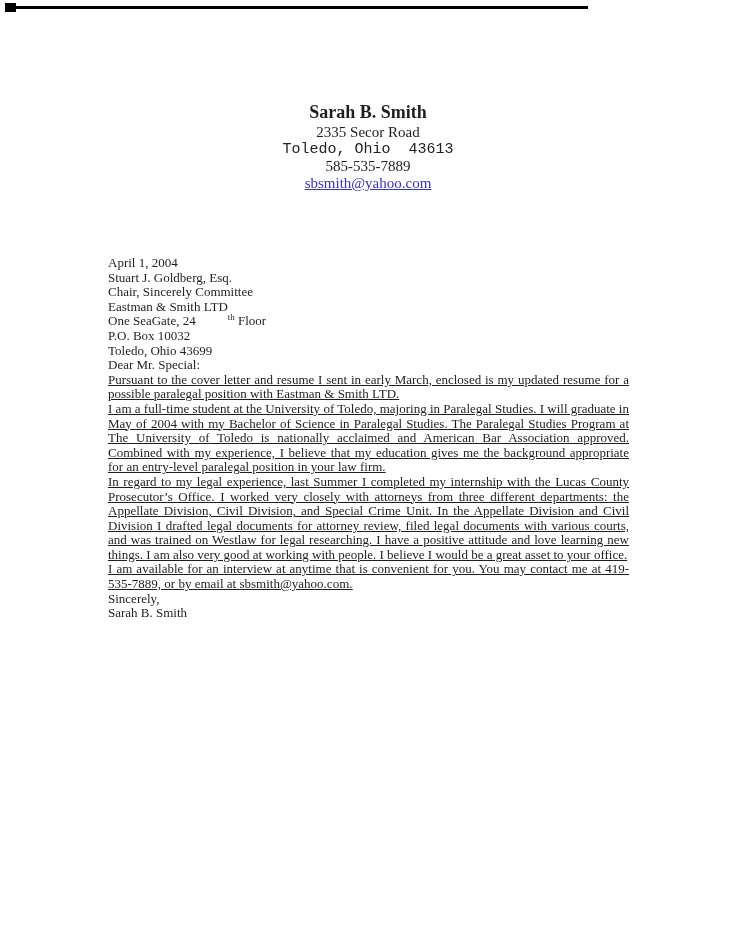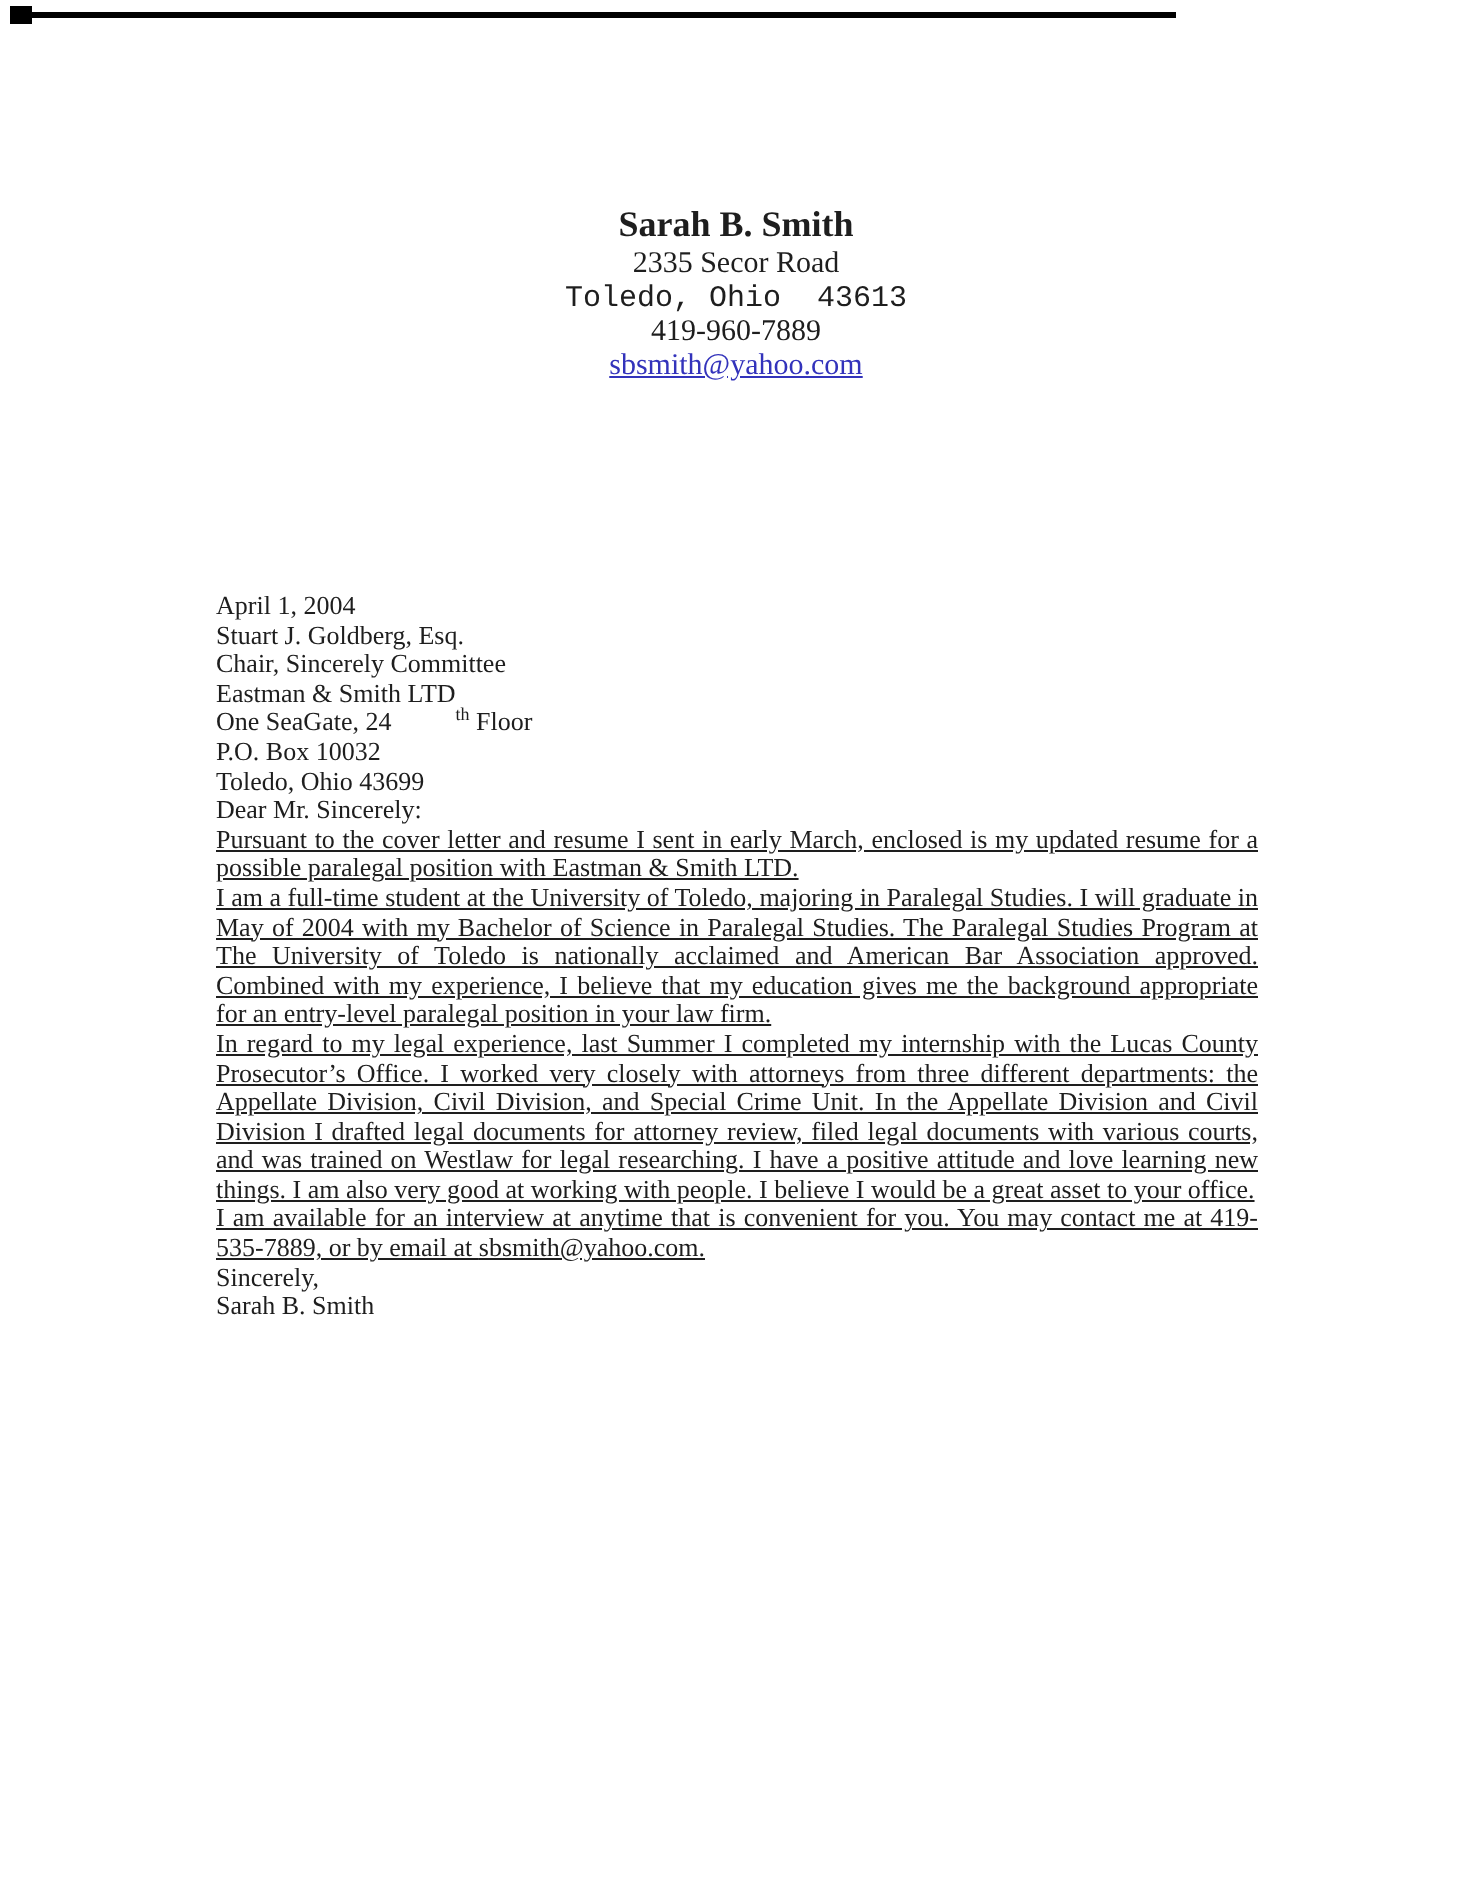--- a/index.html
+++ b/index.html
@@ -55,21 +55,20 @@
     text-decoration: underline;
   }
   
   .body-col {
     position: absolute;
     left: 108px;
     top: 256px;
     width: 521px;
     font-size: 13px;
     line-height: 14.6px;
-    margin-top: 40px;
   }
   .body-col p, .body-col div { margin: 0; }
   .recipient   { margin-top: 42px; }
   .salutation  { margin-top: 7px; }
   .para        { text-align: justify; text-decoration: underline; }
   .para-1      { margin-top: 13px; }
   .para-2      { margin-top: 11px; }
   .para-3      { margin-top: 12px; }
   .para-4      { margin-top: 9px; }
   .closing     { margin-top: 11px; }
@@ -89,39 +88,39 @@
 
 <div class="page">
 
   <div class="scan-blob"></div>
   <div class="scan-line"></div>
 
   <header class="letterhead">
     <div class="lh-name">Sarah B. Smith</div>
     <div class="lh-line">2335 Secor Road</div>
     <div class="lh-line pre">Toledo, Ohio  43613</div>
-    <div class="lh-line">419-960-7889</div>
+    <div class="lh-line">585-535-7889</div>
     <div class="lh-line">
       <a class="email-link" href="#">sbsmith@yahoo.com</a>
     </div>
   </header>
 
   <main class="body-col">
     <div class="date">April 1, 2004</div>
 
     <div class="recipient">
       <div>Stuart J. Goldberg, Esq.</div>
       <div>Chair, Sincerely Committee</div>
       <div>Eastman &amp; Smith LTD</div>
       <div><span>One SeaGate, 24</span><sup>th</sup><span> Floor</span></div>
       <div>P.O. Box 10032</div>
       <div>Toledo, Ohio 43699</div>
     </div>
 
-    <div class="salutation">Dear Mr. Sincerely:</div>
+    <div class="salutation">Dear Mr. Special:</div>
 
     <p class="para para-1">Pursuant to the cover letter and resume I sent in early March, enclosed is my updated resume for a possible paralegal position with Eastman &amp; Smith LTD.</p>
     <p class="para para-2">I am a full-time student at the University of Toledo, majoring in Paralegal Studies.  I will graduate in May of 2004 with my Bachelor of Science in Paralegal Studies.  The Paralegal Studies Program at The University of Toledo is nationally acclaimed and American Bar Association approved.  Combined with my experience, I believe that my education gives me the background appropriate for an entry-level paralegal position in your law firm.</p>
     <p class="para para-3">In regard to my legal experience, last Summer I completed my internship with the Lucas County Prosecutor’s Office.  I worked very closely with attorneys from three different departments: the Appellate Division, Civil Division, and Special Crime Unit. In the Appellate Division and Civil Division I drafted legal documents for attorney review, filed legal documents with various courts, and was trained on Westlaw for legal researching.  I have a positive attitude and love learning new things.  I am also very good at working with people.  I believe I would be a great asset to your office.</p>
     <p class="para para-4"><span>I am available for an interview at anytime that is convenient for you. You may contact me at 419-535-7889, or by email at </span><a class="inline-email" href="#">sbsmith@yahoo.com.</a></p>
 
     <div class="closing">Sincerely,</div>
     <div class="signature">Sarah B. Smith</div>
   </main>
 

